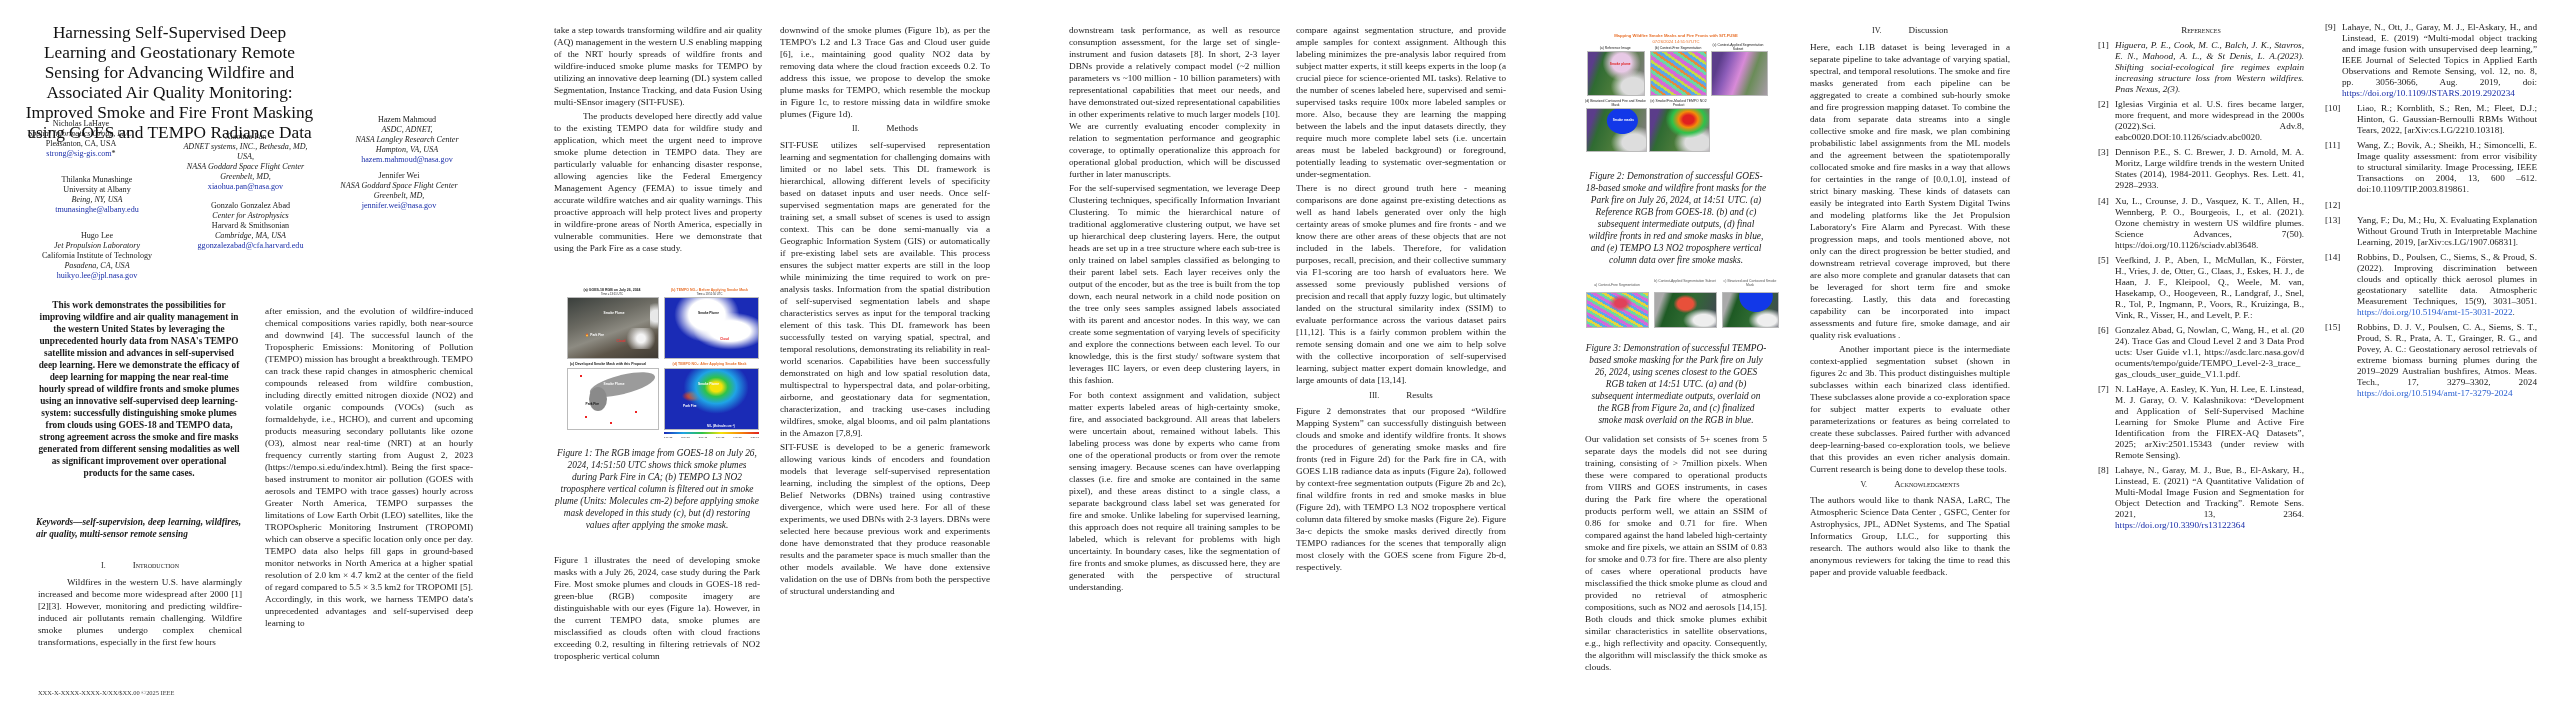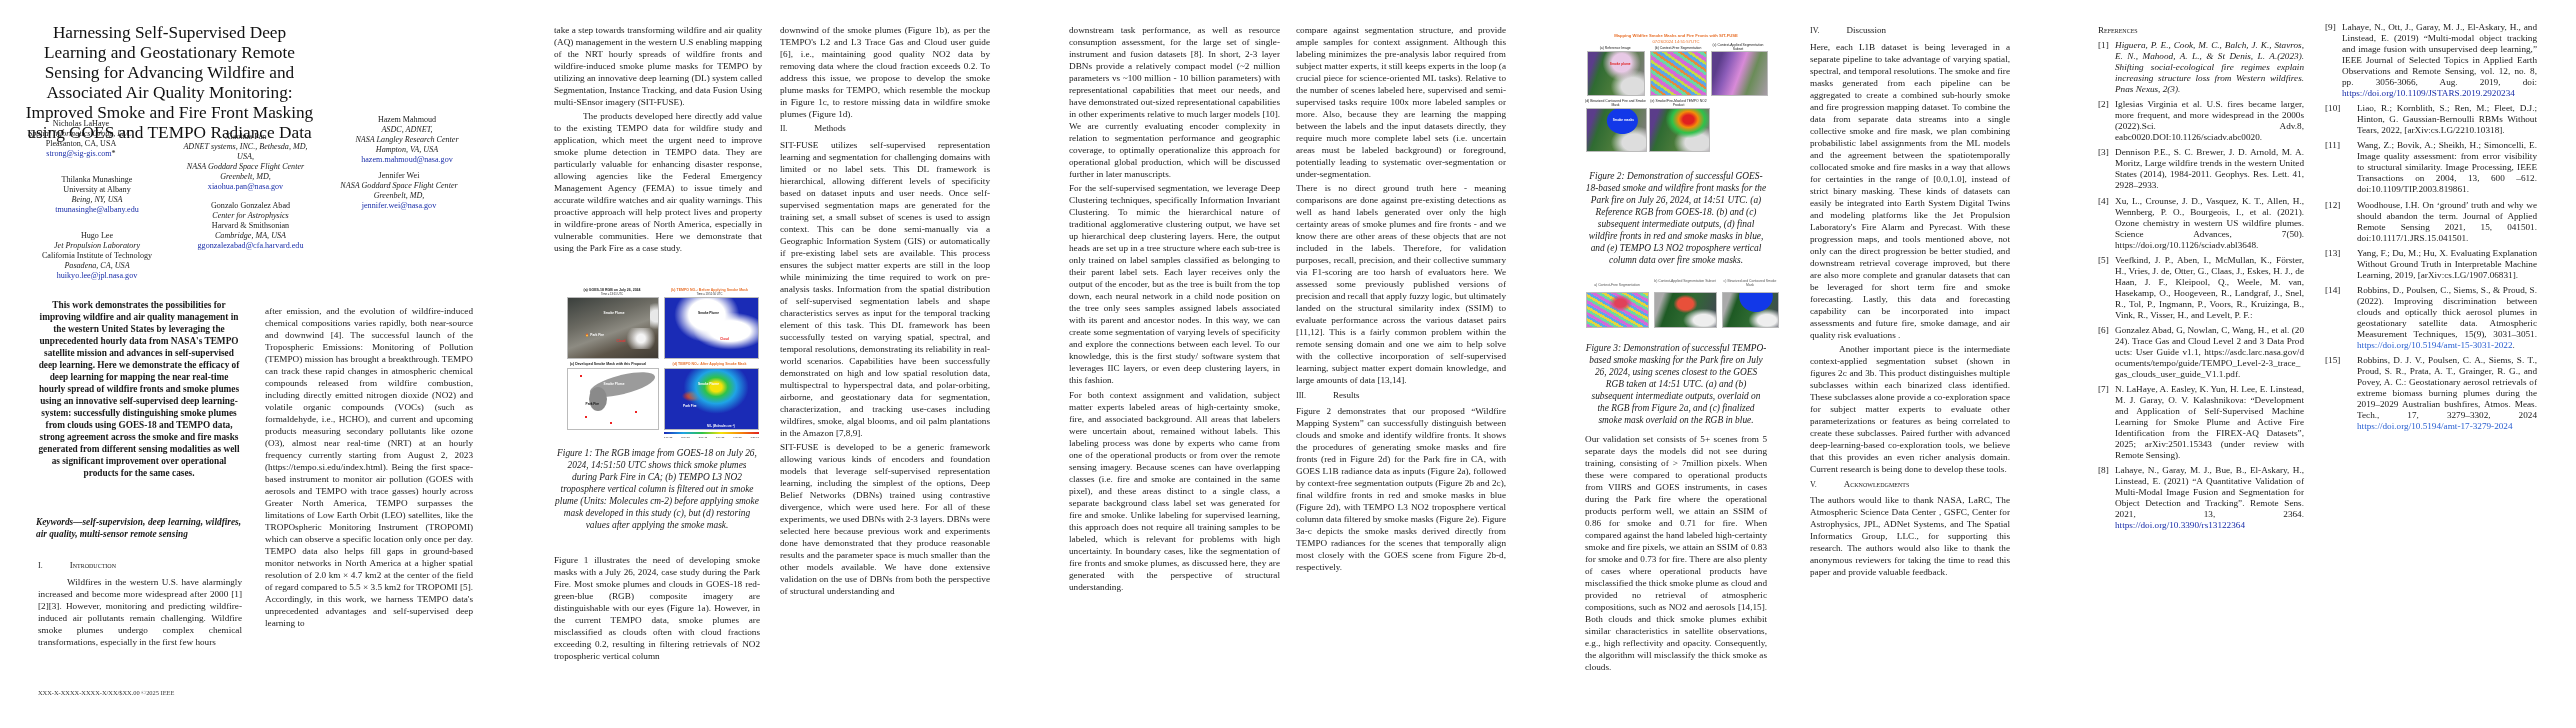--- a/index.html
+++ b/index.html
@@ -8,21 +8,21 @@
   .col { position: absolute; font-size: 9.2px; line-height: 12px; text-align: justify; }
   .col p { margin-bottom: 2.4px; }
   .indent { text-indent: 29px; }
   .title { position: absolute; left: 24px; top: 23px; width: 291px; font-size: 17.3px; line-height: 20px; text-align: center; color: #111; }
   .author { position: absolute; text-align: center; font-size: 8.1px; line-height: 10px; }
   .author .aff { font-style: italic; display: block; }
   .author .plain { display: block; }
   .author a, a.link { color: #1a2ea8; }
   .abstract { position: absolute; left: 36px; top: 299px; width: 206px; font-weight: bold; text-align: center; font-size: 9.3px; line-height: 12px; }
   .keywords { position: absolute; left: 36px; top: 516px; width: 205px; font-weight: bold; font-style: italic; text-align: justify; text-align-last: left; font-size: 9.3px; line-height: 12px; }
-  .sec-h { text-align: left; margin: 2.4px 0 3.6px; font-size: 9px; }
+  .sec-h { text-align: center; margin: 2.4px 0 3.6px; font-size: 9px; }
   .sec-h .num { margin-right: 27px; font-size: 8px; }
   .sc { font-variant: small-caps; }
   .footer { position: absolute; left: 38px; top: 689px; font-size: 6.4px; color: #333; }
   .caption { font-style: italic; text-align: center; font-size: 9.4px; line-height: 12px; }
   .fig { position: absolute; }
   .panel { position: absolute; border: 0.6px solid #bbb; overflow: hidden; }
   .ptitle { position: absolute; font-family: "Liberation Sans", "DejaVu Sans", sans-serif; font-weight: bold; font-size: 3.5px; white-space: nowrap; text-align: center; }
   .plabel { position: absolute; font-family: "Liberation Sans", "DejaVu Sans", sans-serif; font-weight: bold; font-size: 3.2px; white-space: nowrap; }
   .ref { display: flex; font-size: 9.2px; line-height: 11px; margin-bottom: 4.2px; text-align: justify; }
   .ref .rn { width: 17px; flex: none; }
@@ -255,21 +255,20 @@
   <div class="ref wide">
       <span class="rn">[10]</span>
       <span class="rb">Liao, R.; Kornblith, S.; Ren, M.; Fleet, D.J.; Hinton, G. Gaussian-Bernoulli RBMs Without Tears, 2022, [arXiv:cs.LG/2210.10318].</span>
     </div>
   <div class="ref wide">
       <span class="rn">[11]</span>
       <span class="rb">Wang, Z.; Bovik, A.; Sheikh, H.; Simoncelli, E. Image quality assessment: from error visibility to structural similarity. Image Processing, IEEE Transactions on 2004, 13, 600 –612. doi:10.1109/TIP.2003.819861.</span>
     </div>
   <div class="ref wide">
       <span class="rn">[12]</span>
-      <span class="rb">Woodhouse, I.H. On ‘ground’ truth and why we should abandon the term. Journal of Applied Remote Sensing 2021, 15, 041501. doi:10.1117/1.JRS.15.041501.</span>
     </div>
   <div class="ref wide">
       <span class="rn">[13]</span>
       <span class="rb">Yang, F.; Du, M.; Hu, X. Evaluating Explanation Without Ground Truth in Interpretable Machine Learning, 2019, [arXiv:cs.LG/1907.06831].</span>
     </div>
   <div class="ref wide">
       <span class="rn">[14]</span>
       <span class="rb"><span>Robbins, D., Poulsen, C., Siems, S., &amp; Proud, S. (2022). Improving discrimination between clouds and optically thick aerosol plumes in geostationary satellite data. Atmospheric Measurement Techniques, 15(9), 3031–3051.</span> <a class="link" style="color:#2a5fd0;">https://doi.org/10.5194/amt-15-3031-2022</a>.</span>
     </div>
   <div class="ref wide">

